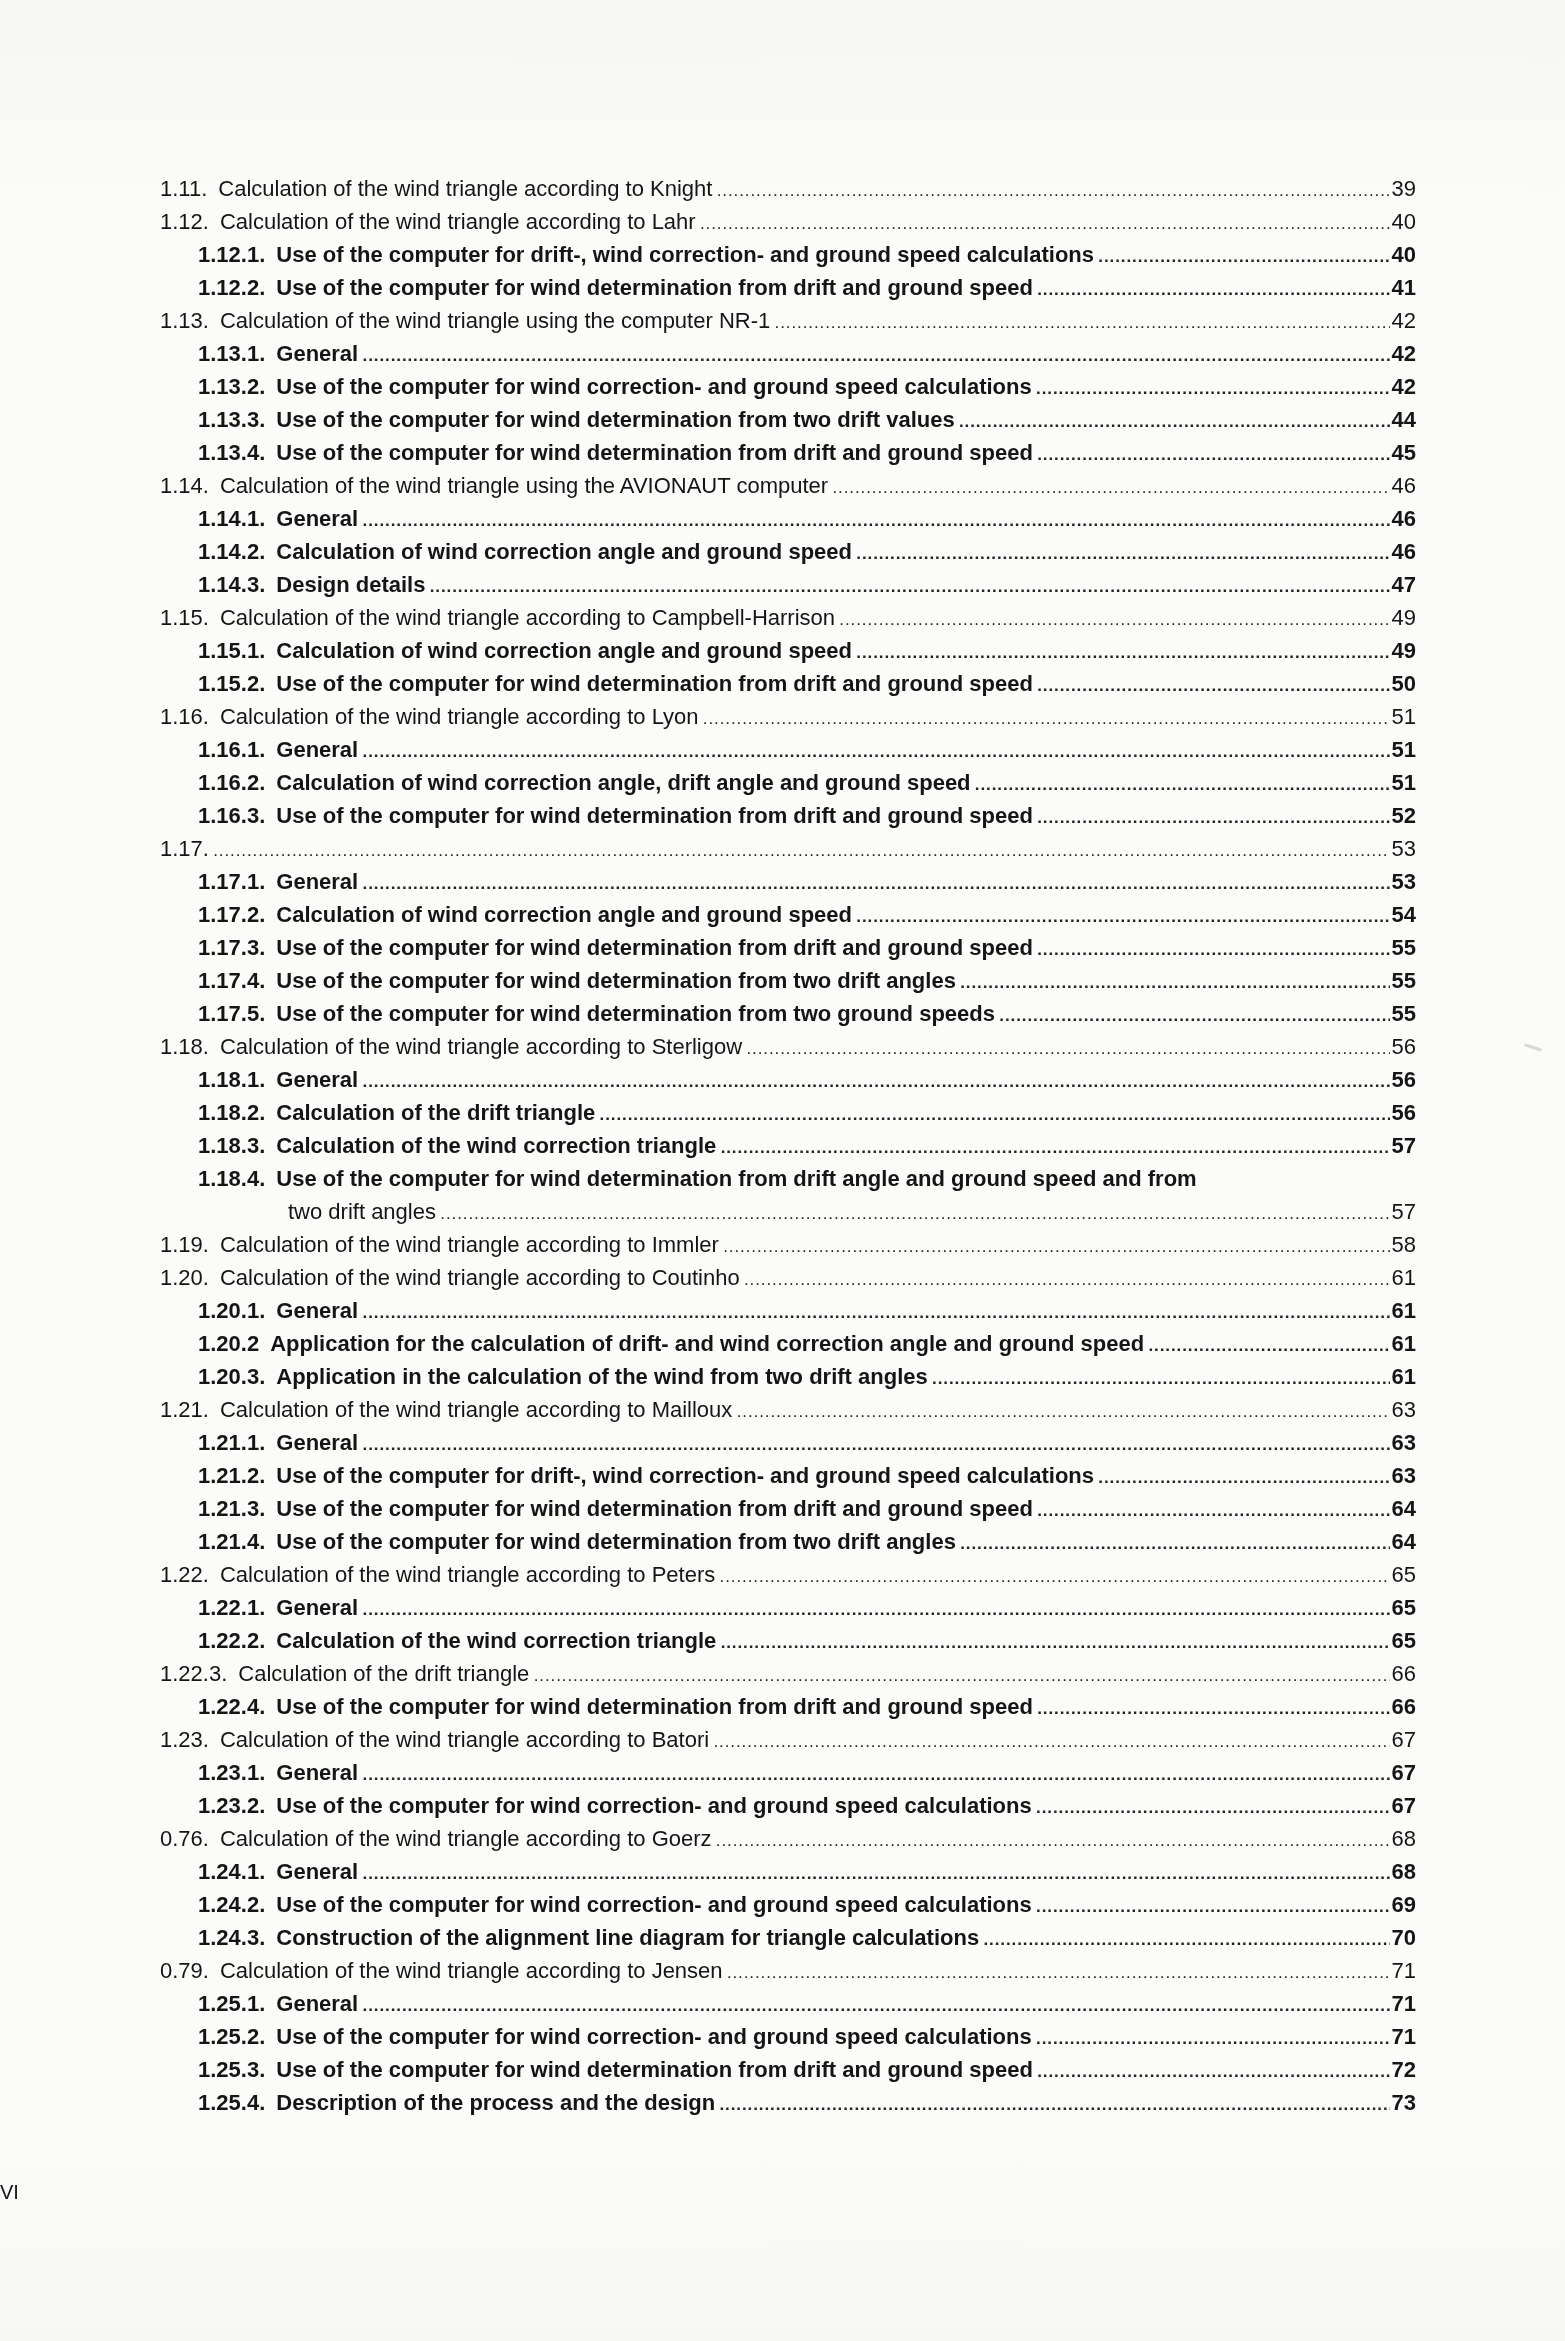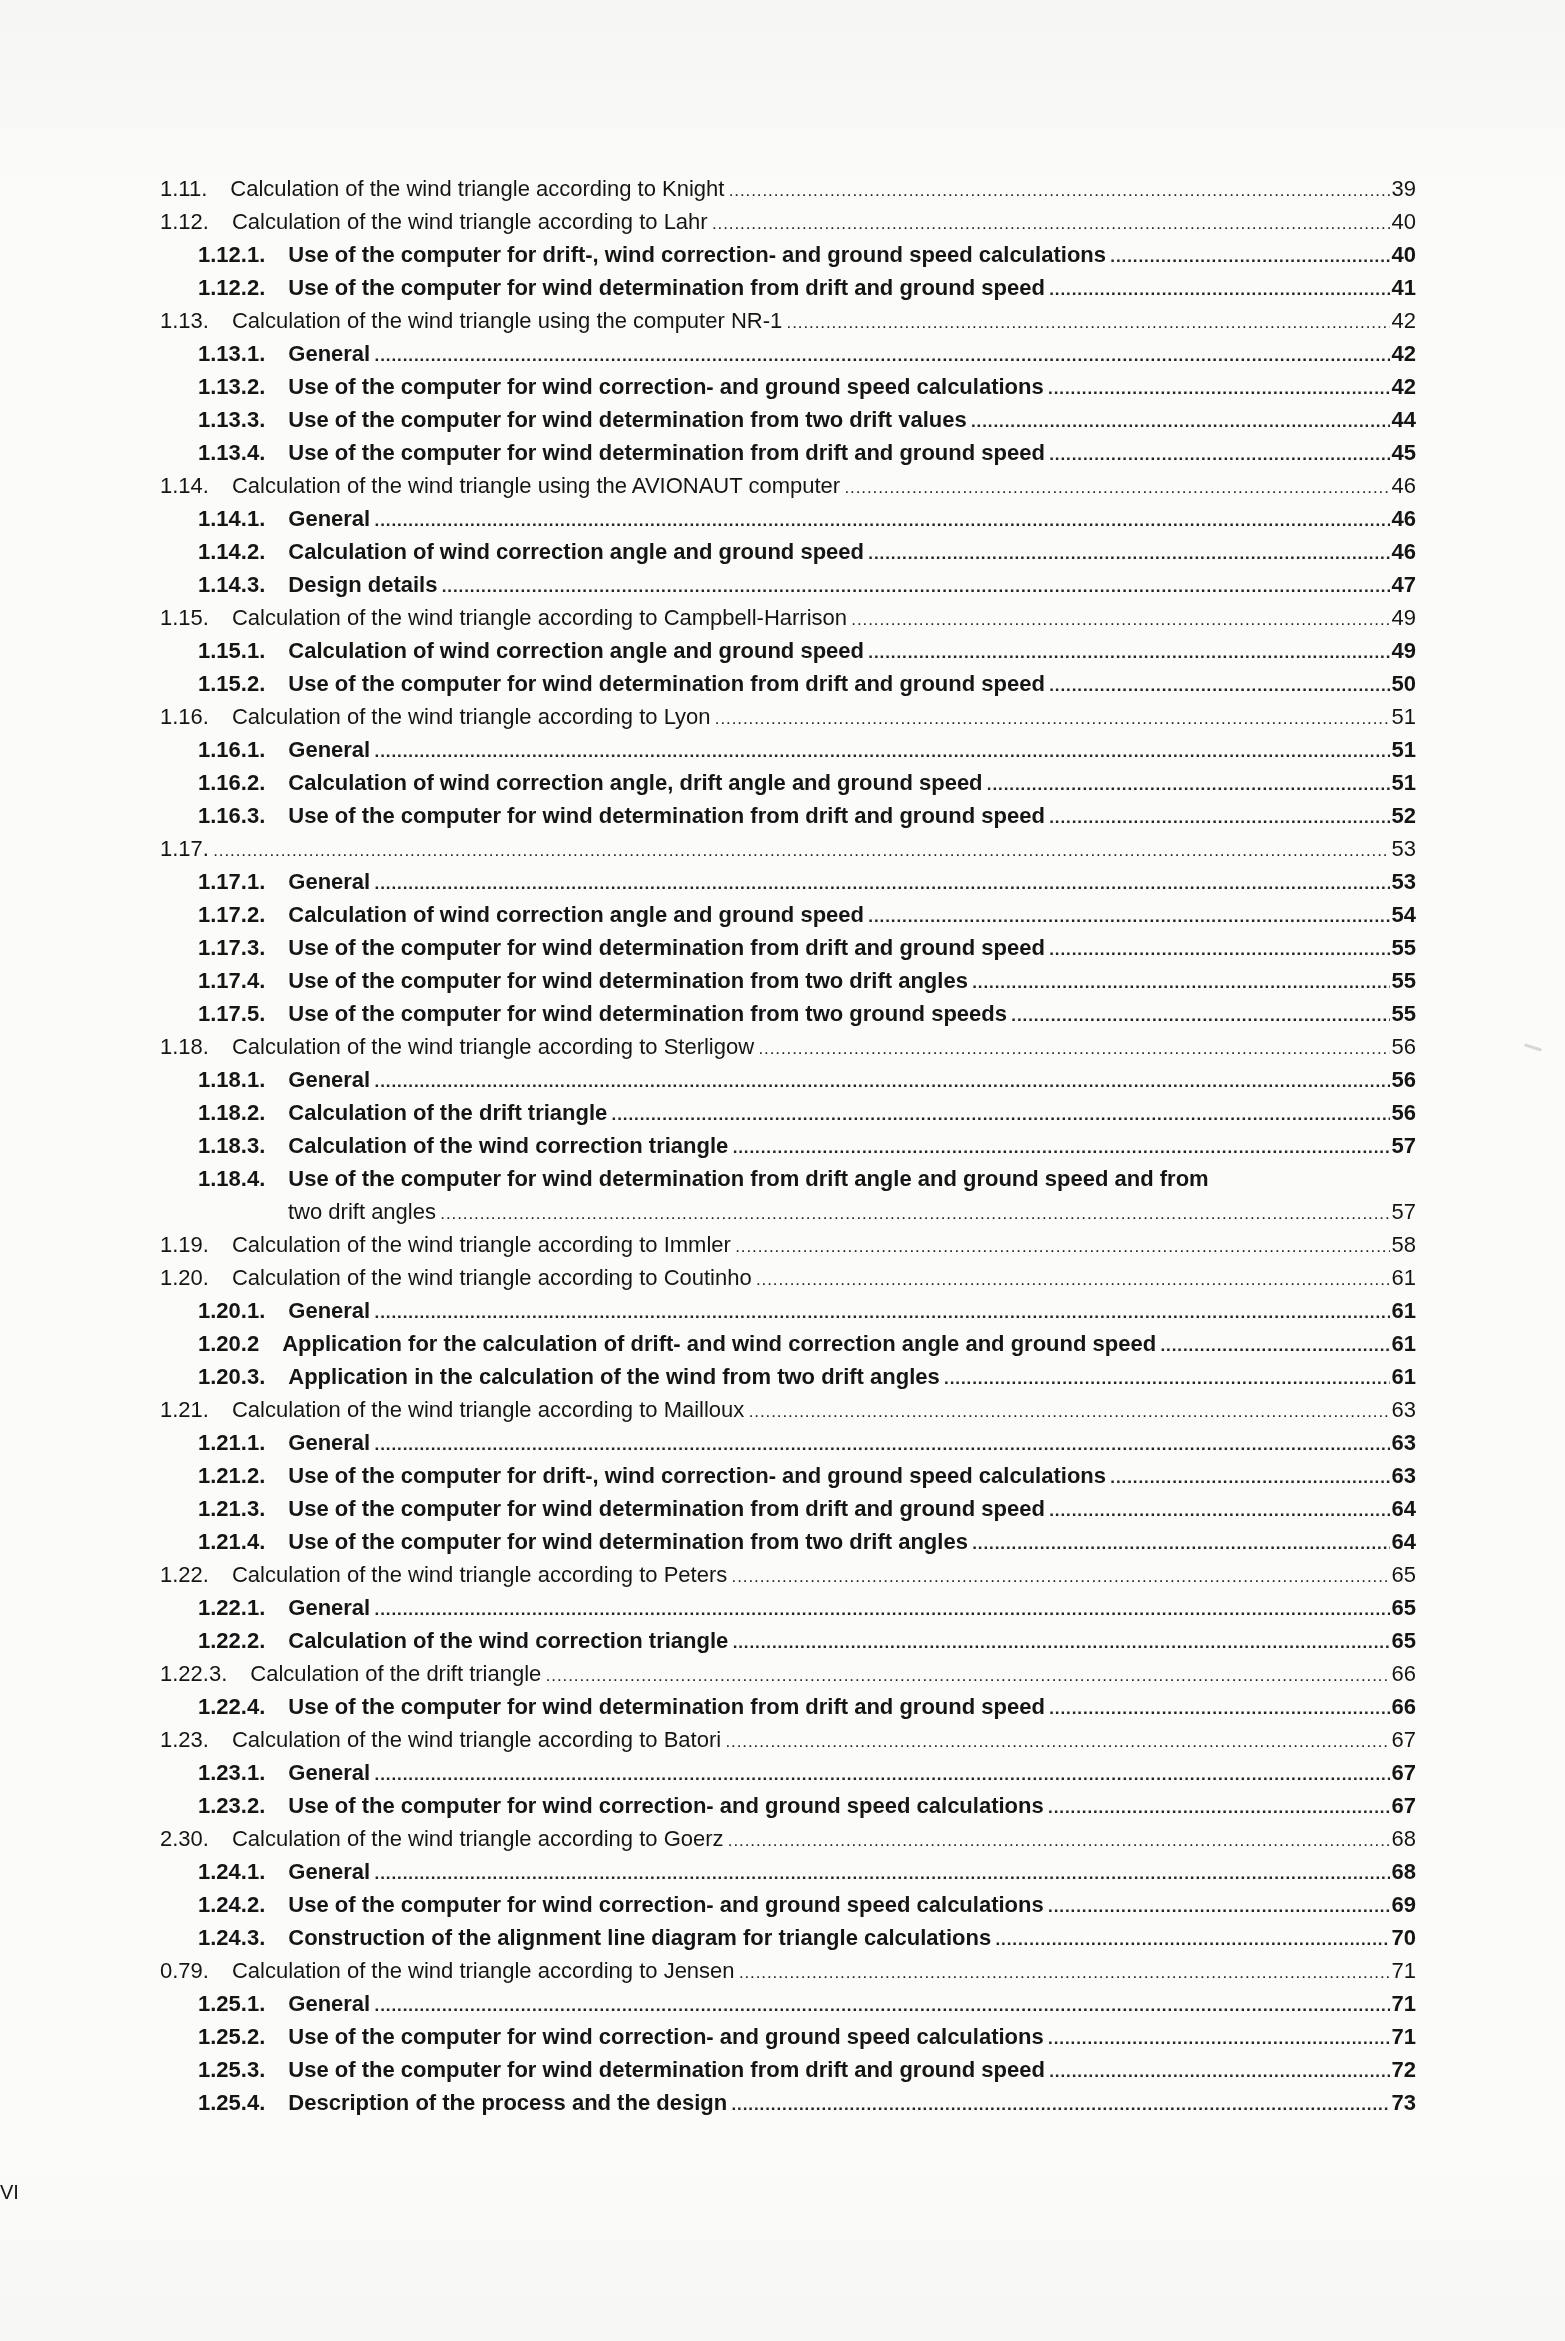--- a/index.html
+++ b/index.html
@@ -33,21 +33,21 @@
       font-size: 22px;
       line-height: 33px;
       display: flex;
       align-items: baseline;
       white-space: nowrap;
     }
     .toc-row.level-1 { padding-left: 0; }
     .toc-row.level-2 { padding-left: 38px; font-weight: bold; }
     .toc-row.cont   { padding-left: 128px; }
     .entry-num { flex: 0 0 auto; }
-    .entry-title { flex: 0 0 auto; margin-left: 23px; }
+    .entry-title { flex: 0 0 auto; margin-left: 11px; }
     .toc-row.cont .entry-title { margin-left: 0; }
     .leader {
       flex: 1 1 auto;
       overflow: hidden;
       margin: 0 1.4px 0 4.3px;
       letter-spacing: 0.9px;
       color: #222;
       font-size: 17px;
     }
     .leader::before {
@@ -370,21 +370,21 @@
     <span class="leader"></span>
     <span class="page-num">67</span>
   </div>
       <div class="toc-row level-2">
     <span class="entry-num">1.23.2.</span>
     <span class="entry-title">Use of the computer for wind correction- and ground speed calculations</span>
     <span class="leader"></span>
     <span class="page-num">67</span>
   </div>
       <div class="toc-row level-1">
-    <span class="entry-num">2.30.</span>
+    <span class="entry-num">0.76.</span>
     <span class="entry-title">Calculation of the wind triangle according to Goerz</span>
     <span class="leader"></span>
     <span class="page-num">68</span>
   </div>
       <div class="toc-row level-2">
     <span class="entry-num">1.24.1.</span>
     <span class="entry-title">General</span>
     <span class="leader"></span>
     <span class="page-num">68</span>
   </div>

